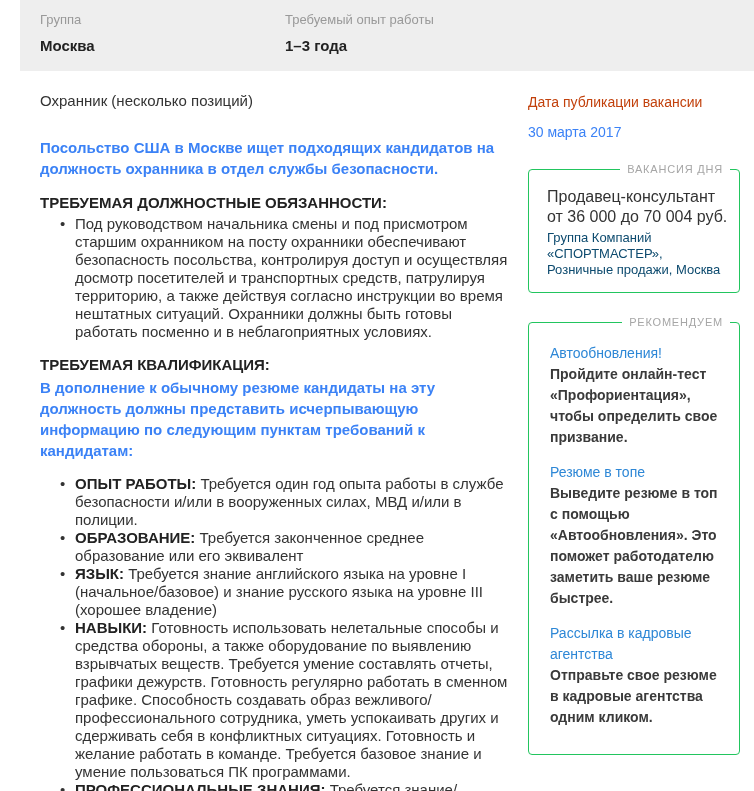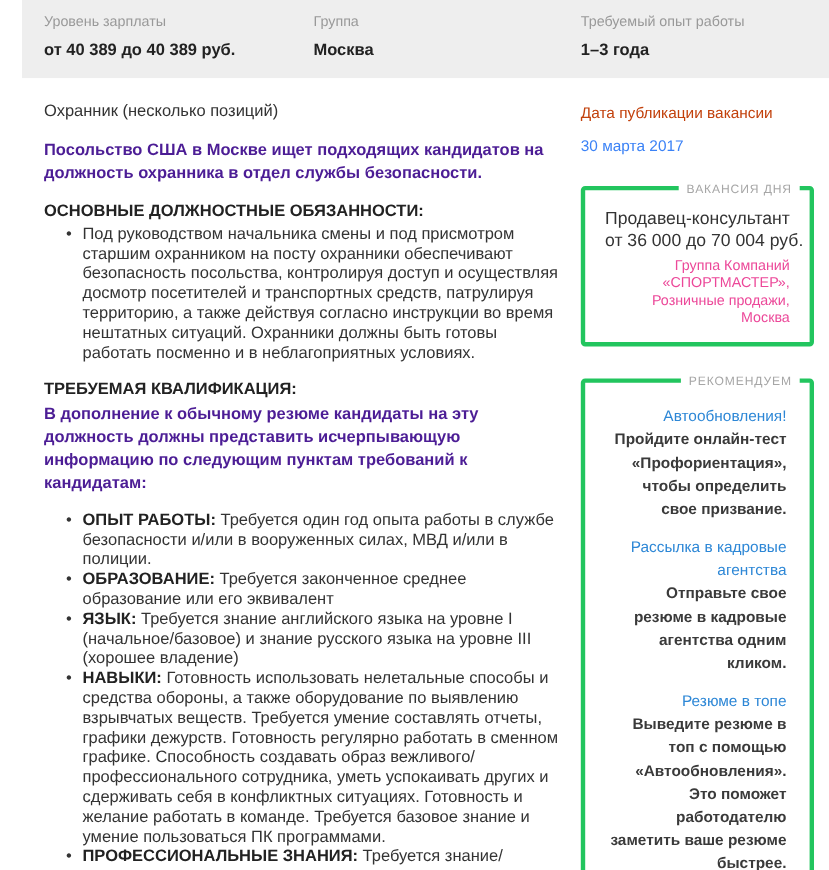--- a/index.html
+++ b/index.html
@@ -21,23 +21,23 @@
   }
   .tb-label { font-size: 13px; color: #999999; margin-bottom: 10px; }
   .tb-value { font-size: 15px; font-weight: bold; color: #222222; }
 
   
   .content { display: flex; padding-left: 40px; }
   .main { width: 468px; padding-top: 21px; }
   .sidebar { width: 212px; margin-left: 20px; padding-top: 14px; }
 
   
-  .job-title { font-size: 15px; color: #333333; margin-bottom: 17px; }
+  .job-title { font-size: 15px; color: #333333; margin-bottom: 28px; }
   .lead {
-    font-size: 15px; font-weight: bold; color: #4c1d95;
+    font-size: 15px; font-weight: bold; color: #3b82f6;
     line-height: 21px; margin-bottom: 14px;
   }
   .sec-heading {
     font-size: 15px; font-weight: bold; color: #222222;
     margin: 15px 0 4px;
   }
   ul.plain { list-style: none; padding-left: 35px; margin-bottom: 13px; }
   ul.plain li {
     position: relative;
     font-size: 15px; line-height: 18px; color: #333333;
@@ -48,79 +48,74 @@
     color: #333333;
   }
   ul.plain li strong { color: #222222; }
 
   
   .pub-label { font-size: 14px; color: #c2410c; margin: 9px 0 14px; }
   .pub-value { font-size: 14px; color: #3b82f6; margin-bottom: 29px; }
 
   .side-box {
     position: relative;
-    border: 4px solid #22c55e;
+    border: 1px solid #22c55e;
     border-radius: 4px;
     padding: 17px 18px 14px;
     margin-bottom: 29px;
-    text-align: right;
   }
   .side-box .legend {
     position: absolute; top: -7px; right: 9px;
     background: #ffffff;
     padding: 0 7px;
     font-size: 11px; letter-spacing: 0.8px;
     color: #a6a6a6;
   }
   .vac-title {
     font-size: 16px; color: #333333; line-height: 20px;
     white-space: nowrap; cursor: pointer;
   }
   .vac-salary {
     font-size: 16px; color: #333333; line-height: 20px;
     white-space: nowrap;
   }
   .vac-company {
-    font-size: 13px; color: #ec4899; line-height: 16px; margin-top: 3px;
+    font-size: 13px; color: #0c4a6e; line-height: 16px; margin-top: 3px;
   }
 
   .rec-box { padding: 20px 21px 12px; }
   .rec-item { margin-bottom: 14px; }
   .rec-link {
     font-size: 14px; color: #2d87d6; line-height: 21px;
     cursor: pointer; display: inline-block;
   }
   .rec-text { font-size: 14px; color: #3a3a3a; line-height: 21px; font-weight: bold; }
 </style>
 </head>
 <body>
 
 <div class="topbar">
-  <div class="tb-cell">
-    <div class="tb-label">Уровень зарплаты</div>
-    <div class="tb-value">от 40 389 до 40 389 руб.</div>
-  </div>
   <div class="tb-cell">
     <div class="tb-label">Группа</div>
     <div class="tb-value">Москва</div>
   </div>
   <div class="tb-cell">
     <div class="tb-label">Требуемый опыт работы</div>
     <div class="tb-value">1–3 года</div>
   </div>
 </div>
 
 <div class="content">
 
   <div class="main">
     <div class="job-title">Охранник (несколько позиций)</div>
 
     <p class="lead">Посольство США в Москве ищет подходящих кандидатов на должность охранника в отдел службы безопасности.</p>
 
-    <div class="sec-heading">ОСНОВНЫЕ ДОЛЖНОСТНЫЕ ОБЯЗАННОСТИ:</div>
+    <div class="sec-heading">ТРЕБУЕМАЯ ДОЛЖНОСТНЫЕ ОБЯЗАННОСТИ:</div>
     <ul class="plain">
       <li>
         <span>Под руководством начальника смены и под присмотром старшим охранником на посту охранники обеспечивают безопасность посольства, контролируя доступ и осуществляя досмотр посетителей и транспортных средств, патрулируя территорию, а также действуя согласно инструкции во время нештатных ситуаций. Охранники должны быть готовы работать посменно и в неблагоприятных условиях.</span>
       </li>
     </ul>
 
     <div class="sec-heading">ТРЕБУЕМАЯ КВАЛИФИКАЦИЯ:</div>
     <p class="lead">В дополнение к обычному резюме кандидаты на эту должность должны представить исчерпывающую информацию по следующим пунктам требований к кандидатам:</p>
 
     <ul class="plain">
@@ -160,24 +155,24 @@
 
     <div class="side-box rec-box">
       <span class="legend">РЕКОМЕНДУЕМ</span>
 
       <div class="rec-item">
         <span class="rec-link">Автообновления!</span>
         <div class="rec-text">Пройдите онлайн-тест «Профориентация», чтобы определить свое призвание.</div>
       </div>
 
       <div class="rec-item">
-        <span class="rec-link">Рассылка в кадровые агентства</span>
-        <div class="rec-text">Отправьте свое резюме в кадровые агентства одним кликом.</div>
+        <span class="rec-link">Резюме в топе</span>
+        <div class="rec-text">Выведите резюме в топ с помощью «Автообновления». Это поможет работодателю заметить ваше резюме быстрее.</div>
       </div>
 
       <div class="rec-item">
-        <span class="rec-link">Резюме в топе</span>
-        <div class="rec-text">Выведите резюме в топ с помощью «Автообновления». Это поможет работодателю заметить ваше резюме быстрее.</div>
+        <span class="rec-link">Рассылка в кадровые агентства</span>
+        <div class="rec-text">Отправьте свое резюме в кадровые агентства одним кликом.</div>
       </div>
     </div>
   </div>
 
 </div>
 
 </body></html>

